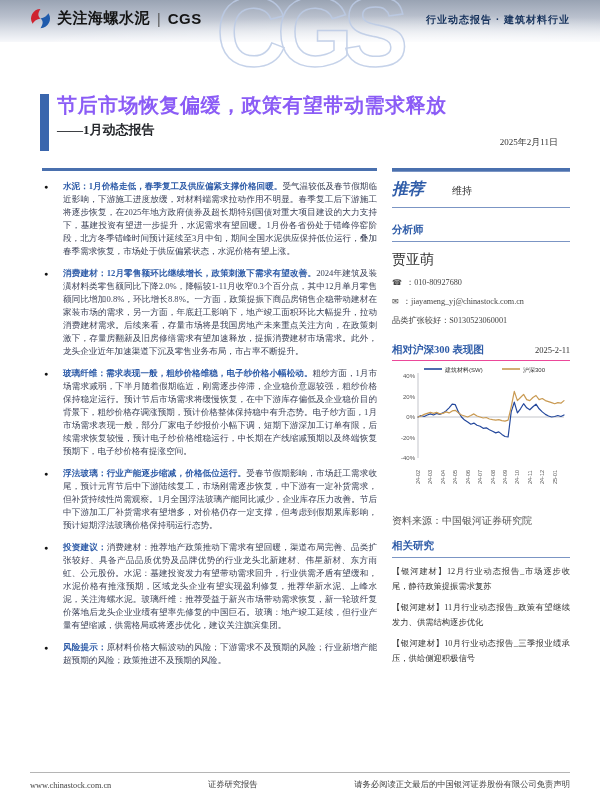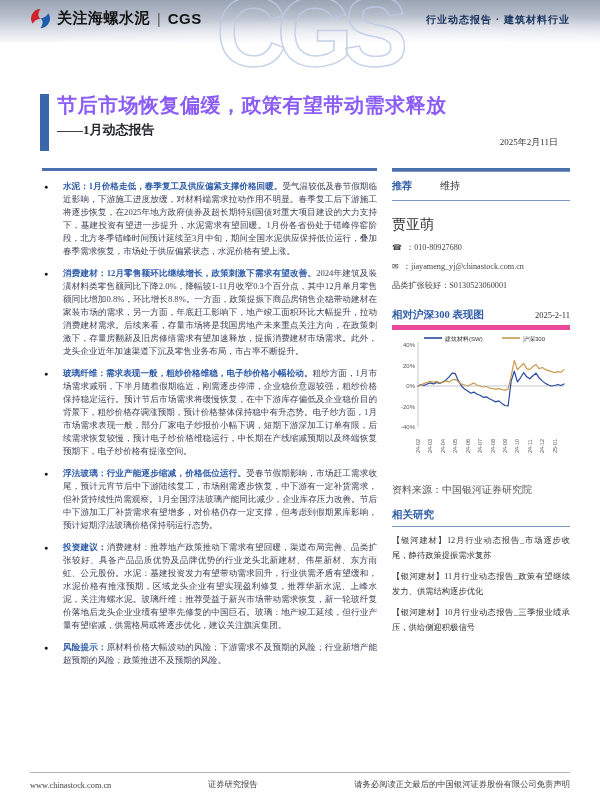--- a/index.html
+++ b/index.html
@@ -38,31 +38,31 @@
     font-size:8.6px;line-height:13px;text-align:justify;color:#3c4258;}
   .bullet-dot{position:absolute;left:2px;top:1px;font-size:7px;color:#111;}
   .lead{font-weight:bold;color:#2f5ca8;}
 
   
   .sidebar{position:absolute;left:392px;top:168px;width:178px;z-index:2;}
   .side-rule-thick{height:3px;background:#4a70ae;}
   .side-rule{height:1px;background:#7b95c4;}
   .side-industry{font-size:11.5px;font-weight:bold;color:#2f5ca8;padding:8px 0 6px;}
   .side-rating{display:flex;align-items:baseline;gap:28px;padding:7px 0;}
-  .rating-label{font-size:10px;font-weight:bold;color:#2f5ca8;}
+  .rating-label{font-size:16px;font-weight:bold;color:#2f5ca8;font-style:italic;}
   .rating-value{font-size:10px;color:#333;}
   .section-title{font-size:10.5px;font-weight:bold;color:#2f5ca8;
     padding-bottom:4px;border-bottom:1px solid #7b95c4;}
   .analyst-block{margin-top:15px;}
   .analyst-name{font-size:14px;color:#333;margin-top:9px;}
   .contact-row{font-size:8.2px;color:#444;margin-top:8px;display:flex;gap:4px;align-items:center;}
   .contact-icon{font-size:8px;color:#444;}
   .license{font-size:8.2px;color:#444;margin-top:8px;}
   .chart-head{margin-top:17px;display:flex;justify-content:space-between;align-items:baseline;
-    border-bottom:5px solid #ec4899;padding-bottom:3px;}
+    border-bottom:1px solid #ec4899;padding-bottom:3px;}
   .chart-title{font-size:10.5px;font-weight:bold;color:#2f5ca8;}
   .chart-date{font-size:8.5px;color:#333;}
   .chart-wrap{margin-top:3px;}
   .chart-source{font-size:10px;color:#555;margin-top:20px;}
   .related-head{margin-top:11px;}
   .related-item{font-size:8.3px;color:#333;line-height:15px;margin-top:6px;text-align:justify;}
 
   
   .footer-rule{position:absolute;left:30px;right:30px;top:772px;height:1px;background:#b5b5b5;z-index:2;}
   .footer{position:absolute;left:30px;right:30px;top:779px;display:flex;z-index:2;
@@ -127,20 +127,21 @@
   <div class="sidebar">
     <div class="side-rule-thick"></div>
     <div class="side-rule"></div>
     <div class="side-rating">
       <span class="rating-label">推荐</span>
       <span class="rating-value">维持</span>
     </div>
     <div class="side-rule"></div>
 
     <div class="analyst-block">
+      <div class="section-title">分析师</div>
       <div class="analyst-name">贾亚萌</div>
       <div class="contact-row">
         <span class="contact-icon">☎</span>
         <span>：010-80927680</span>
       </div>
       <div class="contact-row">
         <span class="contact-icon">✉</span>
         <span>：jiayameng_yj@chinastock.com.cn</span>
       </div>
       <div class="license">品类扩张较好：S0130523060001</div>

